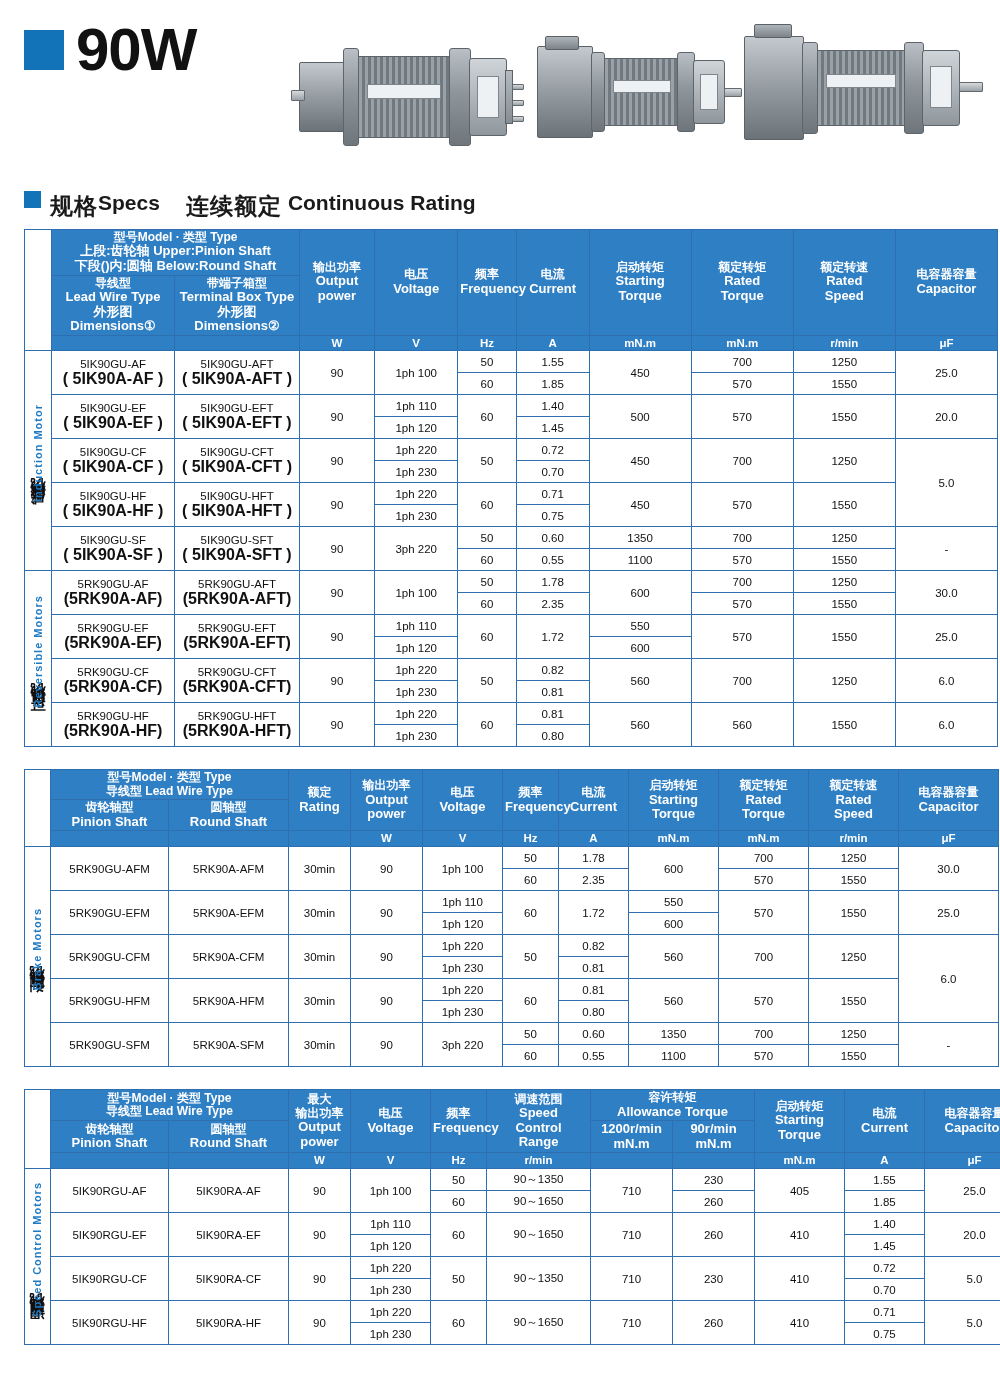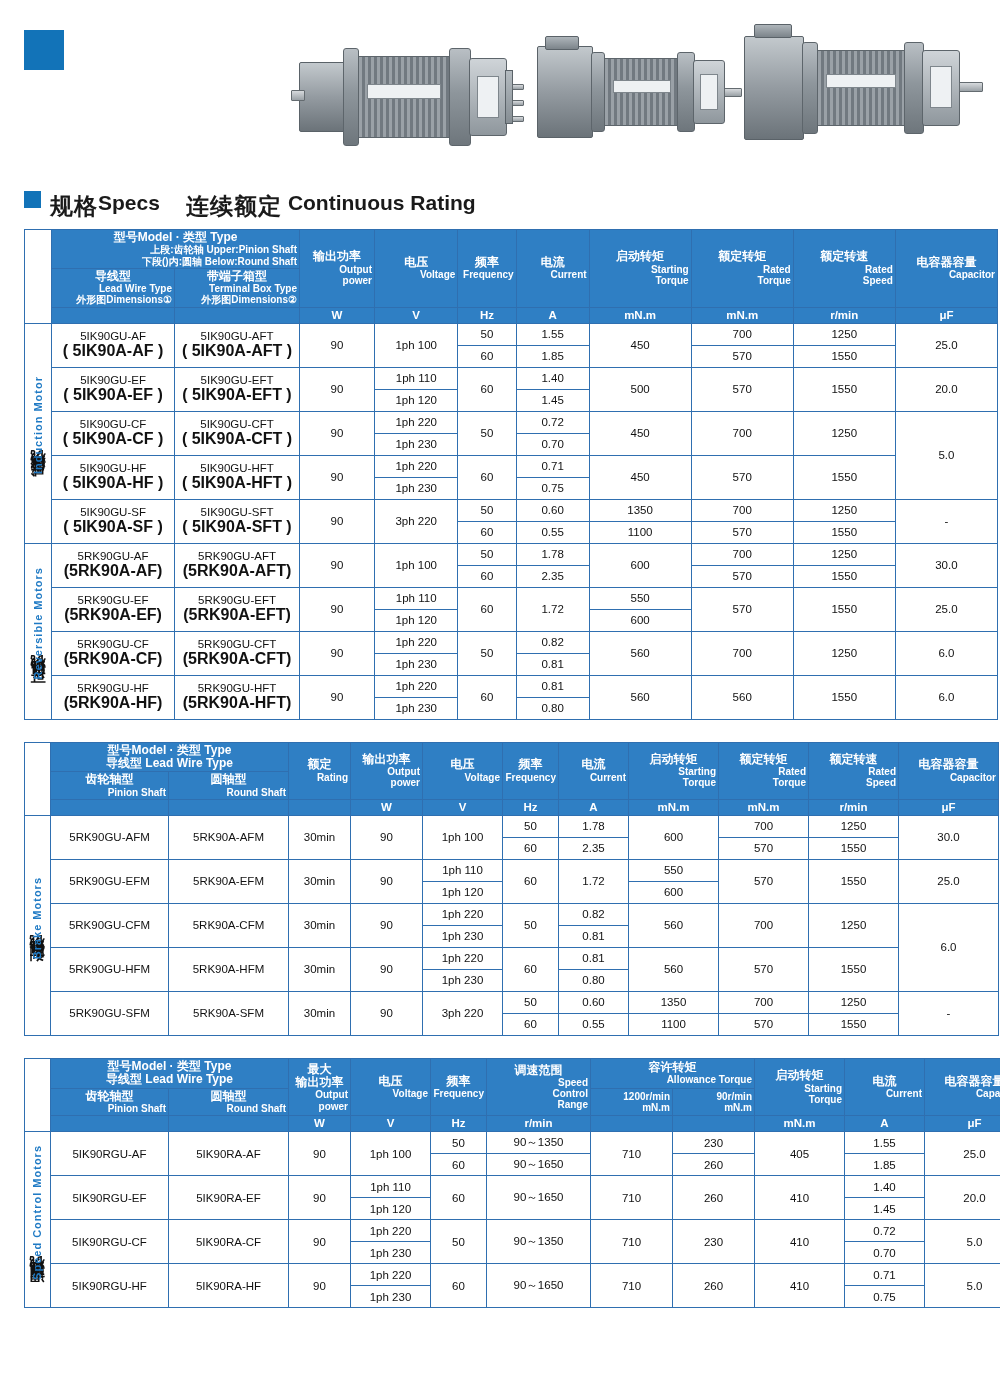--- a/index.html
+++ b/index.html
@@ -41,40 +41,41 @@
   .section-head .cn { font-size:23px; font-weight:bold; letter-spacing:1px; }
   .section-head .en { font-size:21px; font-weight:bold; margin-left:4px; }
   .section-head .gap { width:26px; }
 
   
   table.spec { border-collapse:collapse; width:974px; margin:0 0 22px 10px; table-layout:fixed; }
   table.spec td, table.spec th { border:1px solid #2f6fb0; text-align:center; vertical-align:middle; font-size:11.5px; padding:1px 2px; }
   thead th { background:#2f7fc4; color:#fff; font-weight:bold; line-height:1.12; font-size:11px; padding:2px 1px; }
   thead th.sub { background:#2f7fc4; }
   .cn-h { display:block; font-size:12px; }
-  .en-h { display:block; font-size:10px;text-align:right; }
+  .en-h { display:block; font-size:13px; }
   .unit { font-size:11px; font-weight:bold; }
   tbody td { background:#fff; height:22px; color:#111; }
   td.model { font-size:11.5px; white-space:nowrap; }
   td.model .sub { display:block; font-size:16px;font-weight:bold; }
   .sidecell { width:26px; background:#fff; border:1px solid #2f6fb0; padding:0; }
   .side-inner { writing-mode:vertical-rl; transform:rotate(180deg); margin:0 auto; text-align:center; line-height:1.25; }
   .side-cn { font-size:15px; font-weight:bold; color:#111; letter-spacing:3px; }
   .side-en { font-size:11px; font-weight:bold; color:#1f7ac4; letter-spacing:1px; }
   .corner { background:#fff; border:1px solid #2f6fb0; }
 </style>
 </head>
 <body>
 
 <div class="page">
 
   <div class="header">
     <div class="title-block">
       <div class="title-row">
         <div class="sq-blue"></div>
+        <div class="big-text">90W</div>
       </div>
     </div>
 
     <div class="photos">
 
       <div class="photo" style="left:10px; top:22px; width:235px; height:130px;">
         <div class="m-gear" style="left:0px;  top:34px;  width:46px;  height:70px;"></div>
         <div class="m-shaft" style="left:-8px; top:62px;  width:14px;  height:11px;"></div>
         <div class="m-body" style="left:44px; top:20px;  width:16px;  height:98px;"></div>
         <div class="m-fins" style="left:59px; top:28px;  width:92px;  height:82px;"></div>

